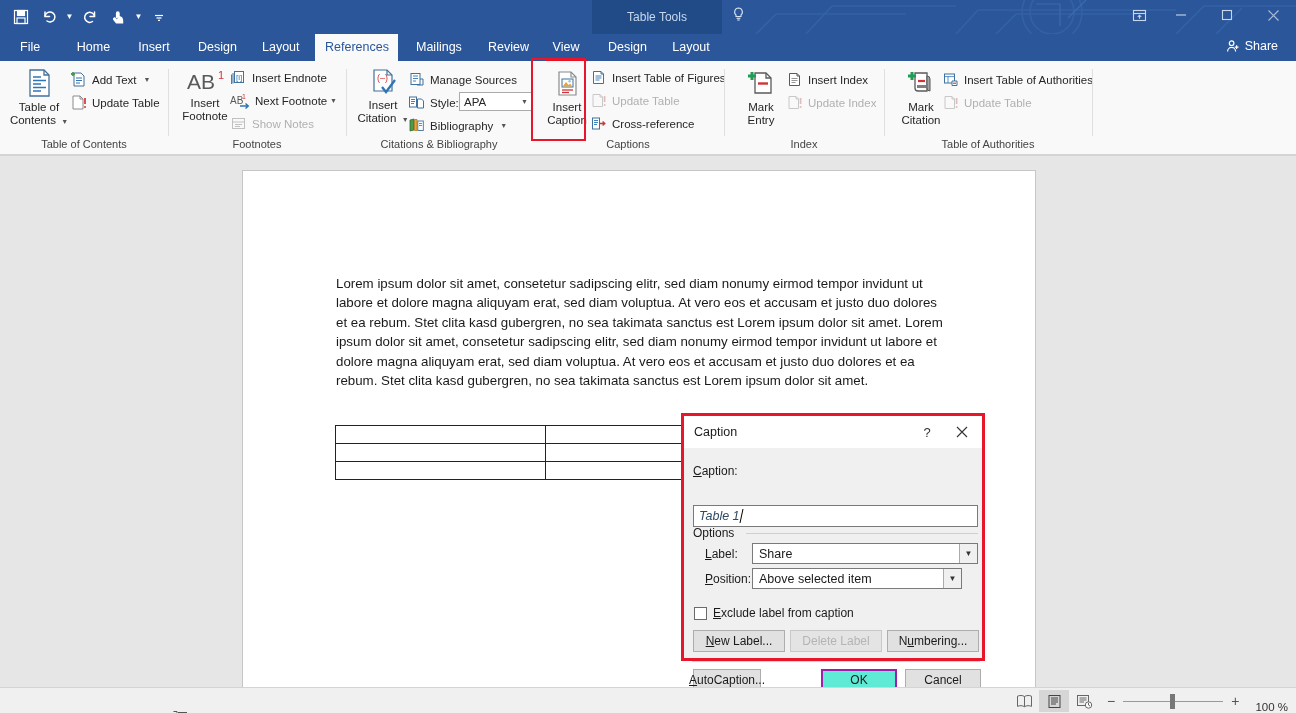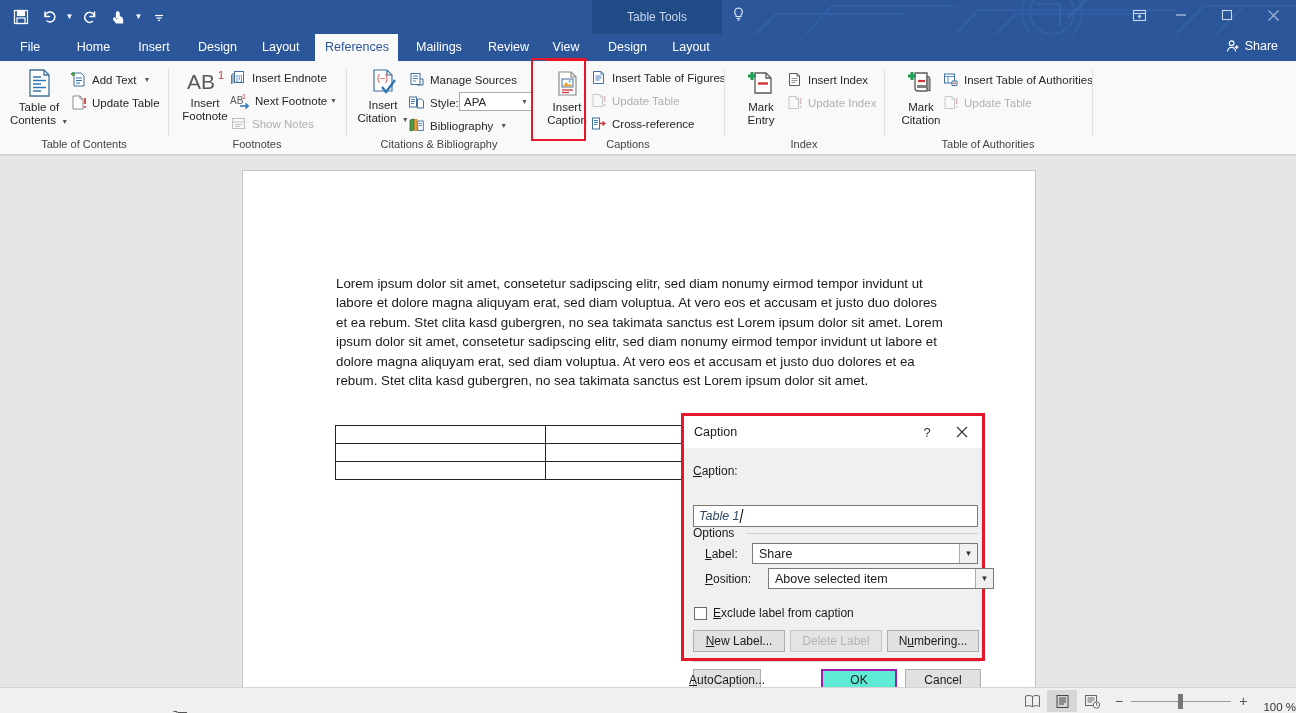--- a/index.html
+++ b/index.html
@@ -263,21 +263,21 @@
     display: flex; align-items: center;
   }
   .zoom-track {
     position: absolute; left: 0; right: 0; top: 11px; height: 1px; background: #9a9a9a;
   }
   .zoom-thumb {
     position: absolute; left: 47px; top: 4px; width: 5px; height: 15px;
     background: #777;
   }
   .zoom-sign { color: #555; font-size: 14px; padding: 0 8px; }
-  .zoom-pct { font-size: 11.5px; color: #333; padding-right: 0; padding-left: 8px; margin-top: 12px; }
+  .zoom-pct { font-size: 11.5px; color: #333; padding-right: 8px; padding-left: 8px; margin-top: 12px; }
 </style>
 </head>
 <body>
 
 <div class="titlebar">
   <svg class="titlebar-deco" viewBox="0 0 640 34">
     <g fill="none" stroke="#3b6ab0" stroke-width="1.6">
       <circle cx="396" cy="12" r="30"></circle>
       <circle cx="396" cy="12" r="22"></circle>
       <path d="M340 34 L360 14 L480 14"></path>
@@ -733,21 +733,21 @@
         <span class="u">L</span><span>abel:</span>
       </div>
       <div class="combo" style="left:68px;top:95px;width:226px">
         <span>Share</span>
         <span class="cb-arrow">▼</span>
       </div>
 
       <div class="fld-label" style="left:21px;top:124px">
         <span class="u">P</span><span>osition:</span>
       </div>
-      <div class="combo" style="left:84px;top:120px;width:226px">
+      <div class="combo" style="left:68px;top:120px;width:210px">
         <span>Above selected item</span>
         <span class="cb-arrow">▼</span>
       </div>
 
       <div class="chk-row">
         <span class="chkbox"></span>
         <span><span class="u">E</span><span>xclude label from caption</span></span>
       </div>
 
       <div class="dbtn" style="left:9px;top:182px;width:92px">

